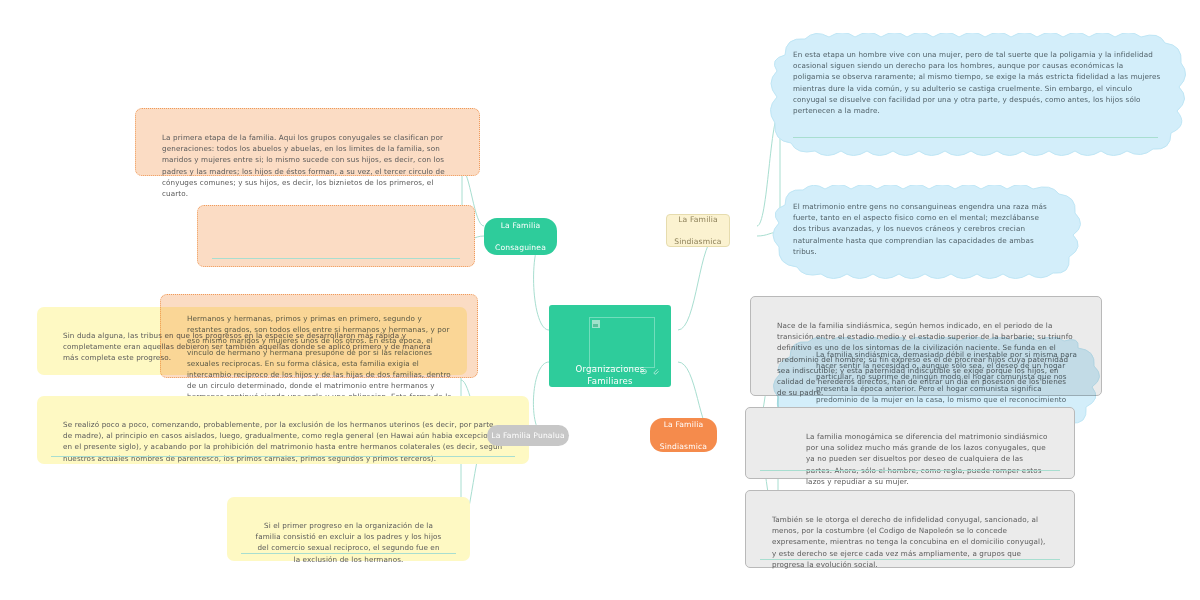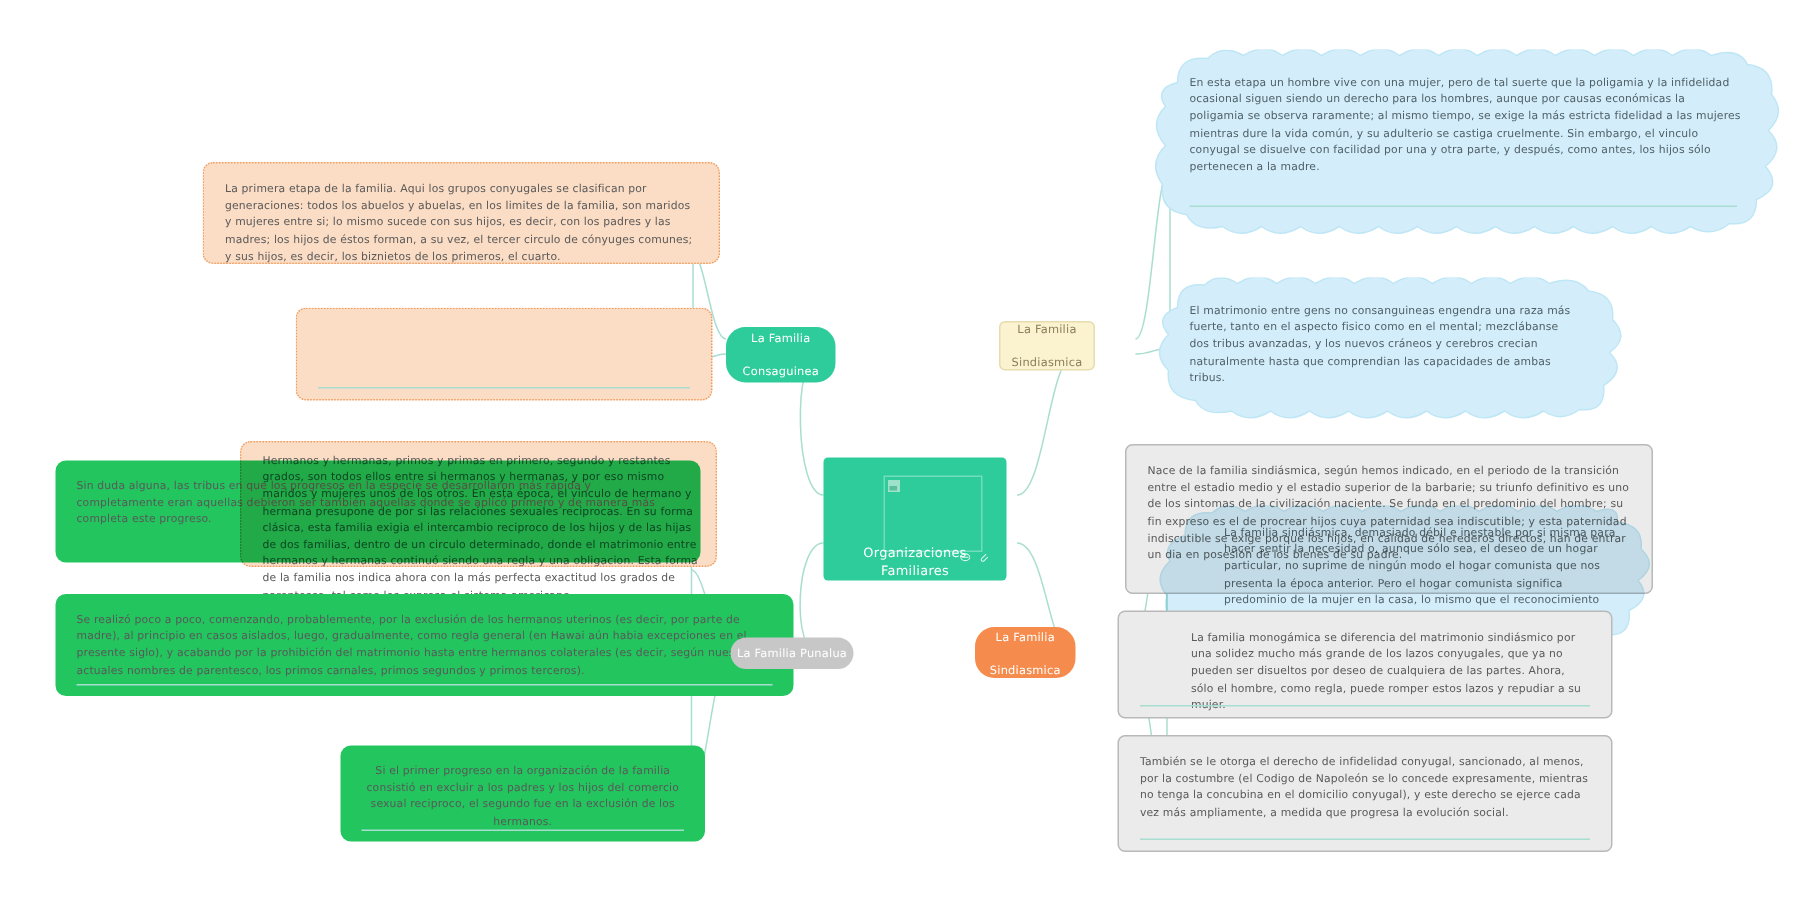--- a/index.html
+++ b/index.html
@@ -19,38 +19,38 @@
   
   .note{
     position:absolute;
     box-sizing:border-box;
     font-size:7.2px;
     line-height:11.2px;
     color:#595959;
     padding:11px 14px 13px 14px;
     letter-spacing:.12px;
   }
-  .note p{margin:0;}
+  .note p{margin:12px;}
   .note .rule{
     position:absolute;
     left:14px;right:14px;bottom:7px;
     height:1px;
   }
 
   
   .peach{
     background:#fbdcc4;
     border:1px dotted #f09a5a;
     border-radius:7px;
   }
   .peach .rule{background:#a8ded0;}
 
   
   .cream{
-    background:#22c55e;
+    background:#fef9c3;
     border-radius:7px;
   }
   .cream .rule{background:#a8ded0;}
 
   
   .grey{
     background:#ebebeb;
     border:1px solid #b9b9b9;
     border-radius:5px;
   }
@@ -266,21 +266,21 @@
     </div>
     <div class="cloud-txt" style="left:44px;right:30px;top:12px;">La familia sindiásmica, demasiado débil e inestable por si misma para hacer sentir la necesidad o, aunque sólo sea, el deseo de un hogar particular, no suprime de ningún modo el hogar comunista que nos presenta la época anterior. Pero el hogar comunista significa predominio de la mujer en la casa, lo mismo que el reconocimiento exclusivo de una madre propia.</div>
   </div>
 
   <div class="note grey" style="left:745px;top:407px;width:330px;height:72px;padding-left:48px;">
     <p>La familia monogámica se diferencia del matrimonio sindiásmico por una solidez mucho más grande de los lazos conyugales, que ya no pueden ser disueltos por deseo de cualquiera de las partes. Ahora, sólo el hombre, como regla, puede romper estos lazos y repudiar a su mujer.</p>
     <div class="rule"></div>
   </div>
 
   <div class="note grey" style="left:745px;top:490px;width:330px;height:78px;">
-    <p>También se le otorga el derecho de infidelidad conyugal, sancionado, al menos, por la costumbre (el Codigo de Napoleón se lo concede expresamente, mientras no tenga la concubina en el domicilio conyugal), y este derecho se ejerce cada vez más ampliamente, a  medida que progresa la evolución social.</p>
+    <p>También se le otorga el derecho de infidelidad conyugal, sancionado, al menos, por la costumbre (el Codigo de Napoleón se lo concede expresamente, mientras no tenga la concubina en el domicilio conyugal), y este derecho se ejerce cada vez más ampliamente, a  grupos que progresa la evolución social.</p>
     <div class="rule"></div>
   </div>
 
   <div class="node node-green" style="left:484px;top:218px;width:73px;height:37px;">
     <span>
       <span>La Familia</span><br>
       <span>Consaguinea</span>
     </span>
   </div>
 

